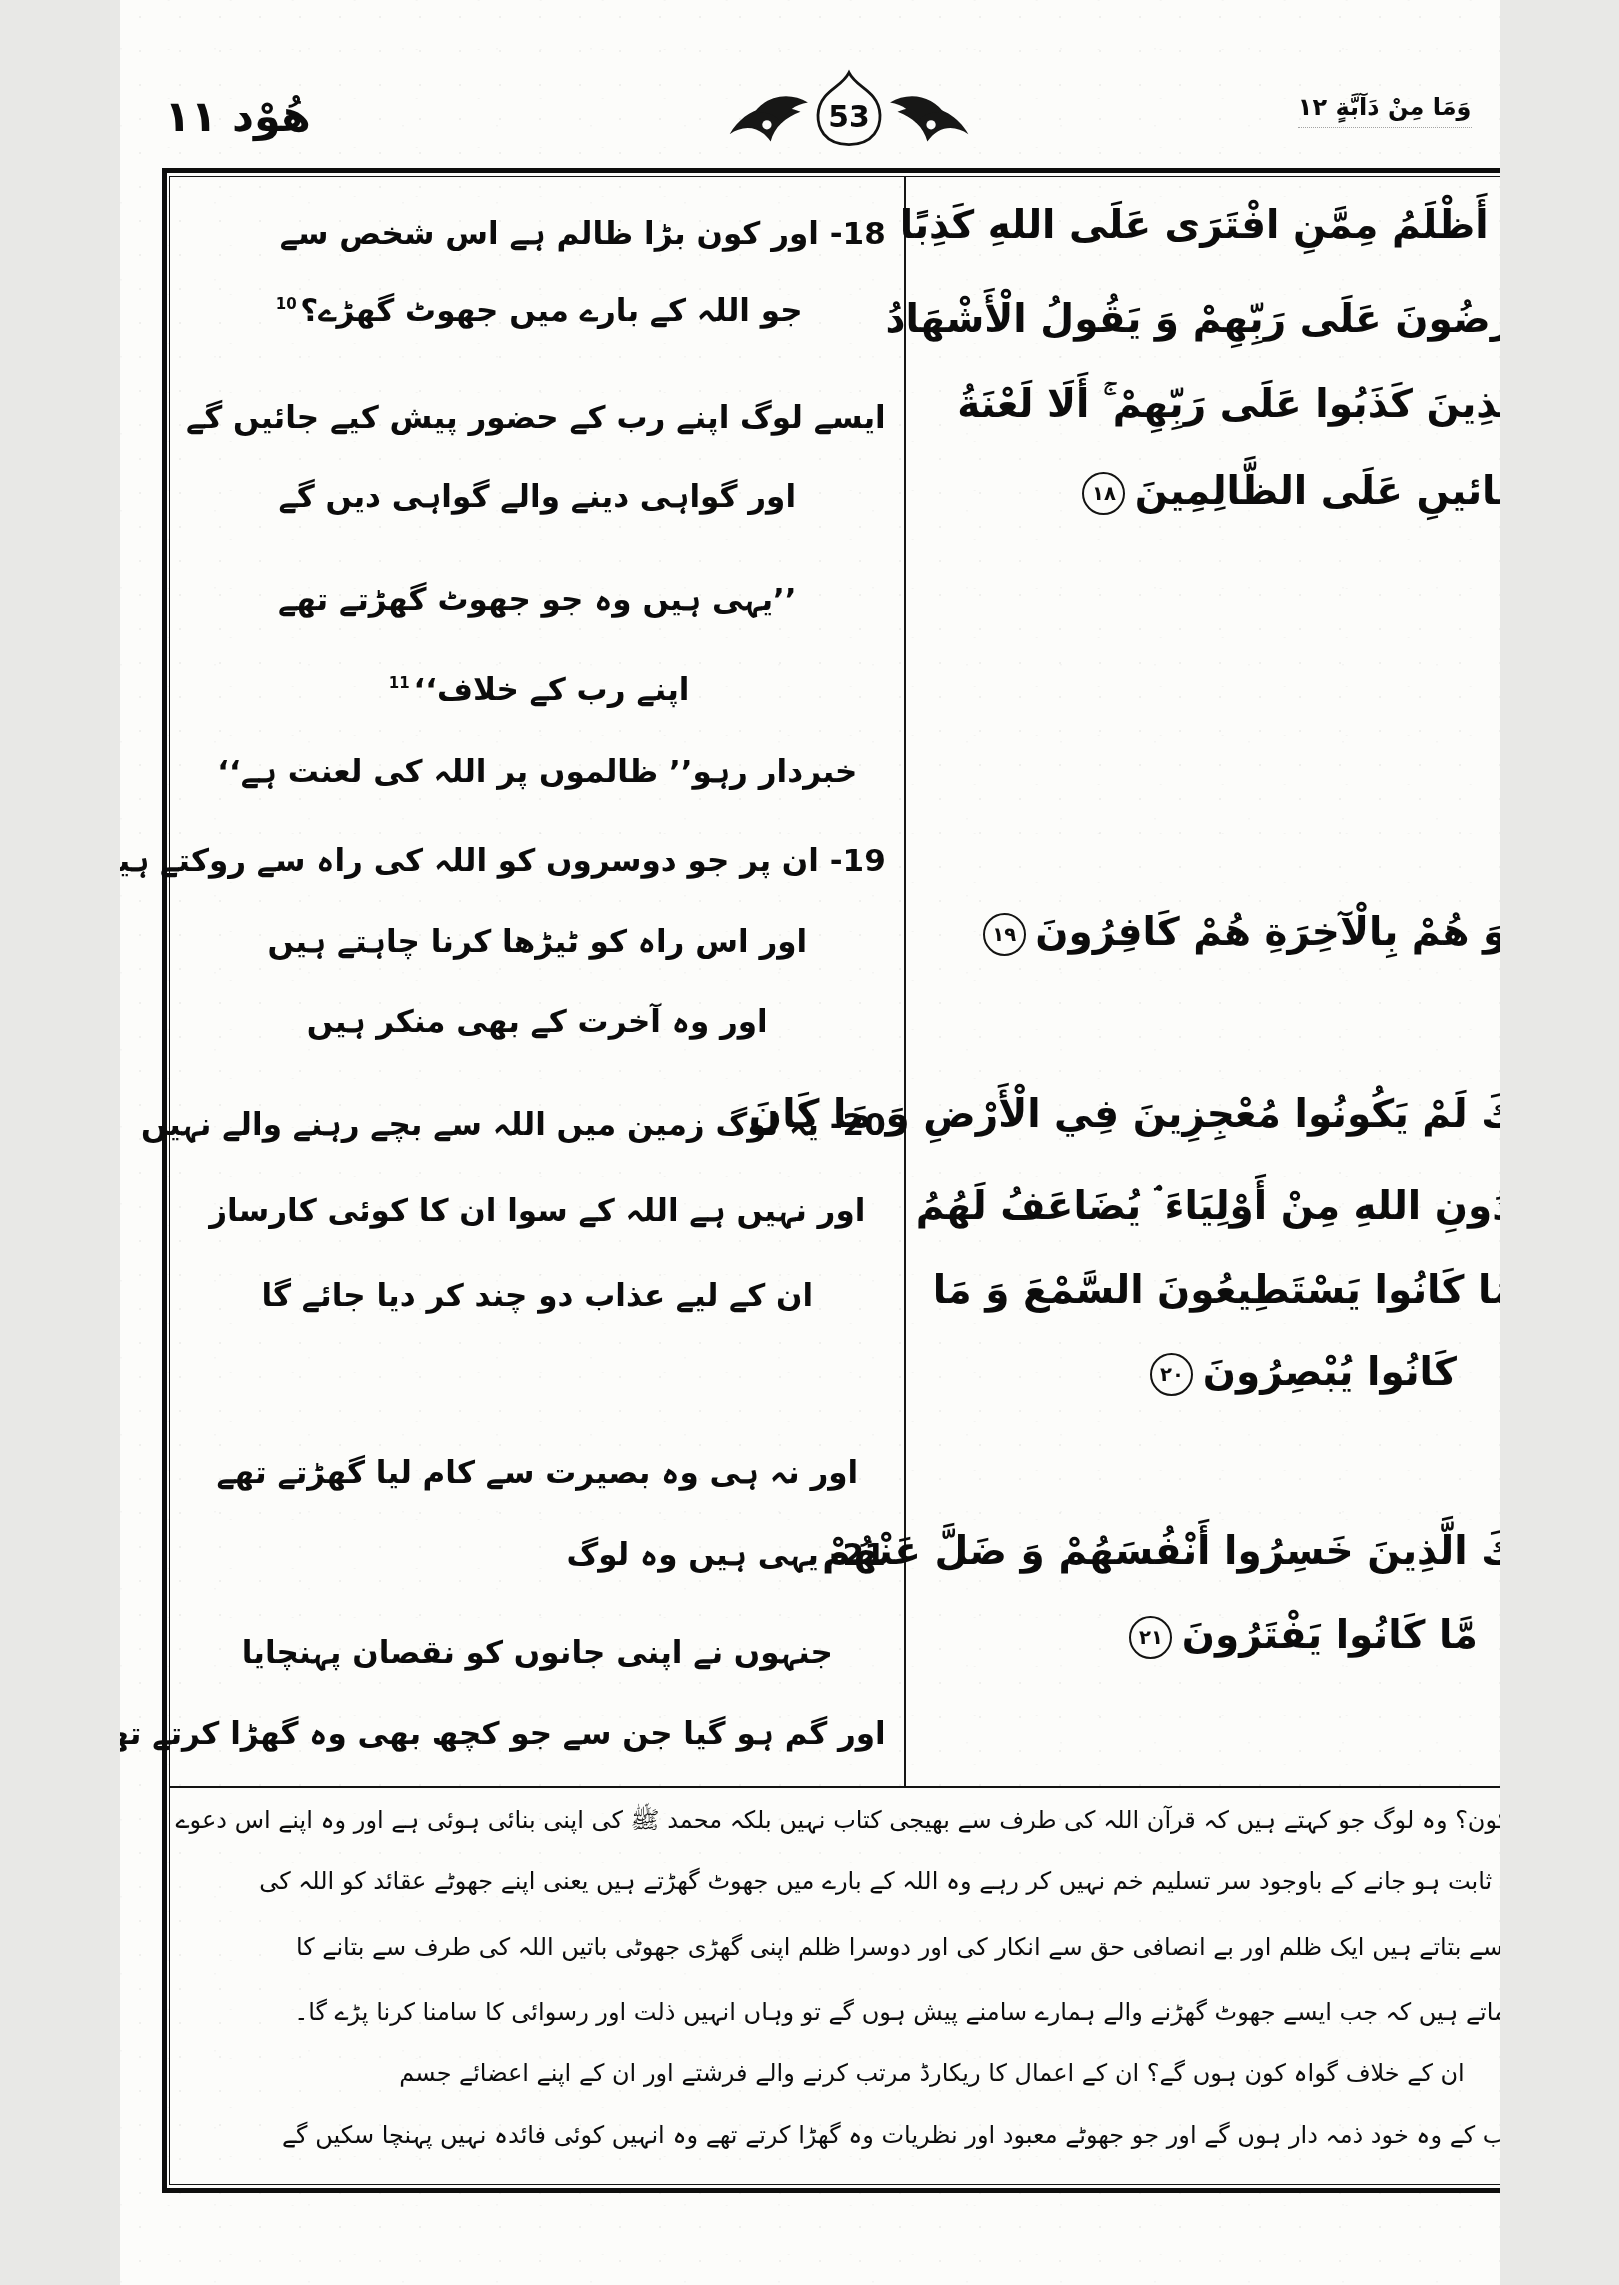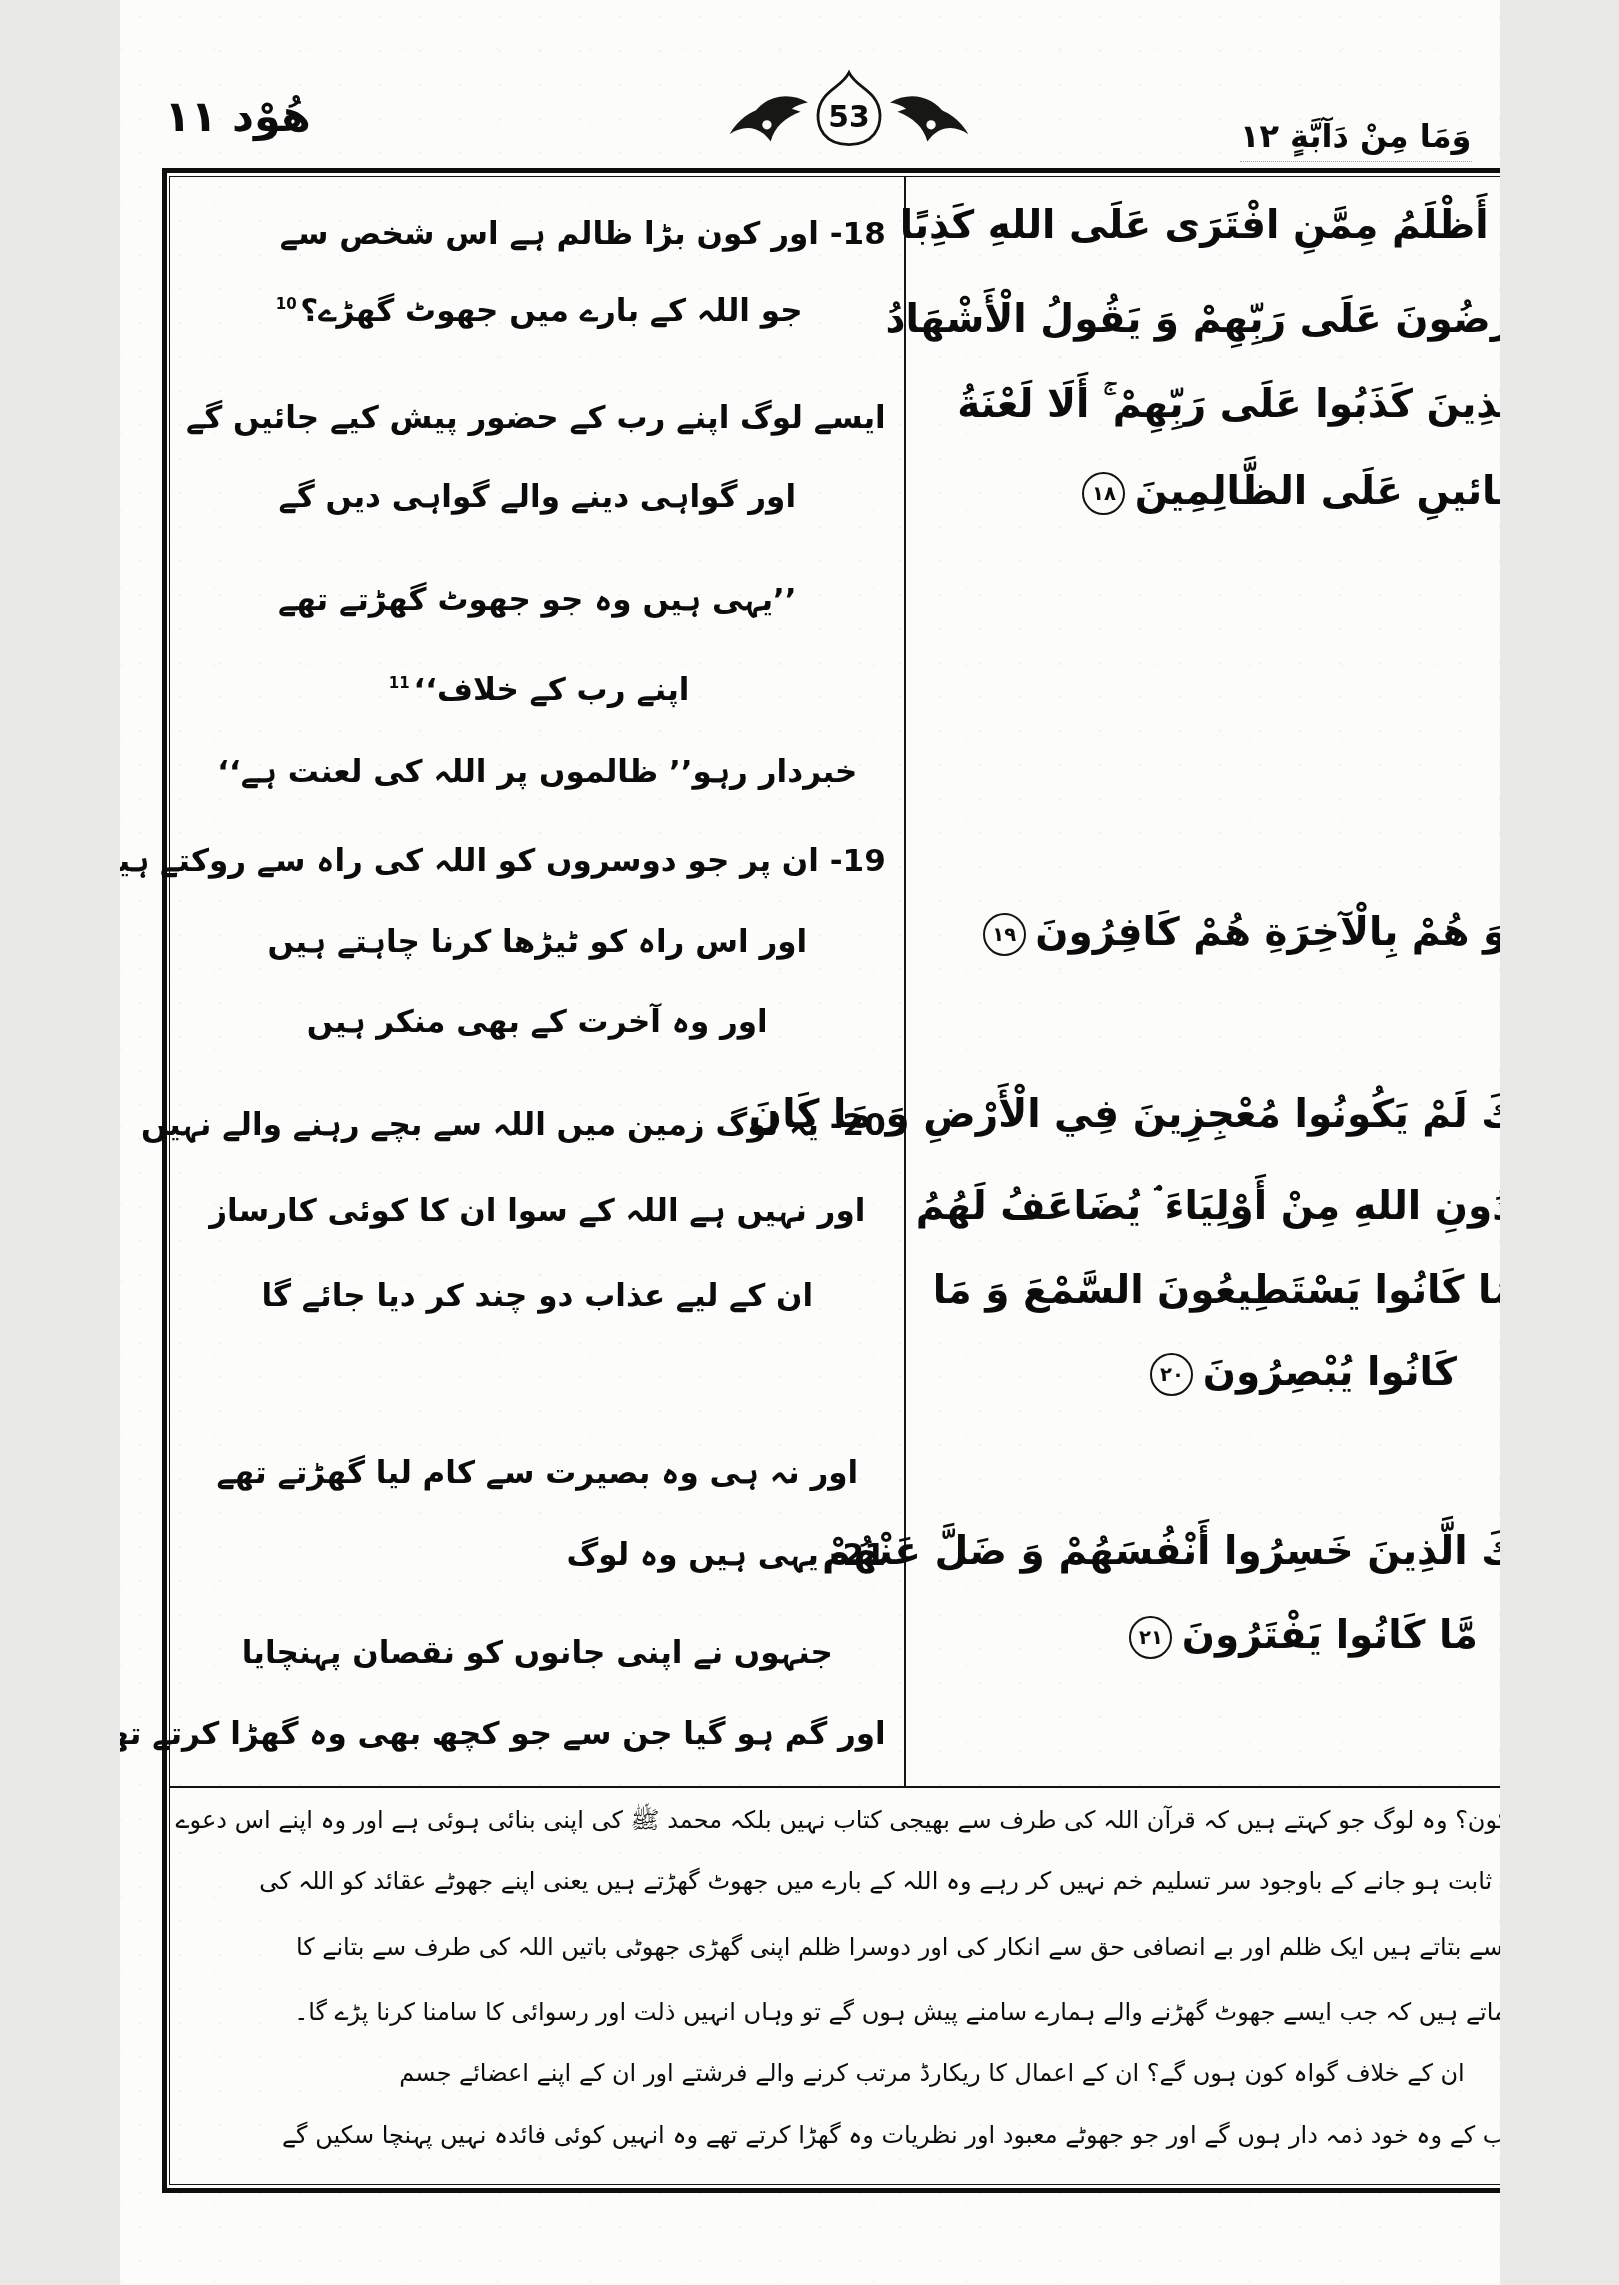--- a/index.html
+++ b/index.html
@@ -10,21 +10,21 @@
       radial-gradient(rgba(20,20,20,.055) 0.9px, transparent 1.2px),
       radial-gradient(rgba(20,20,20,.04) 0.9px, transparent 1.1px),
       radial-gradient(rgba(20,20,20,.05) 0.9px, transparent 1.3px);
     background-size:40px 34px, 62px 49px, 94px 77px;
     background-position:0 0, 17.7px 25px, 48px 10.3px;
     font-family:"DejaVu Sans", sans-serif;
     color:#0c0c0c; overflow:hidden;
   }
   
   .hdr-left{position:absolute;left:45px;top:91px;font-size:43px;font-weight:bold;direction:rtl;white-space:nowrap;}
-  .hdr-right{position:absolute;right:28px;top:93px;font-size:32px;font-weight:bold;direction:rtl;white-space:nowrap;border-bottom:1.9px dotted rgba(0,0,0,.35);padding-bottom:5.6px;margin-top:24px;}
+  .hdr-right{position:absolute;right:28px;top:93px;font-size:24px;font-weight:bold;direction:rtl;white-space:nowrap;border-bottom:1.9px dotted rgba(0,0,0,.35);padding-bottom:5.6px;}
   .badge{position:absolute;left:604px;top:67px;width:250px;height:97px;}
   .badge svg{display:block;}
   .badge text{font-family:"DejaVu Sans",sans-serif;font-weight:bold;}
   
   .frame{position:absolute;left:42px;top:168px;width:1541px;height:2025px;border:5.6px solid #0e0e0d;box-sizing:border-box;}
   .frame-inner{position:absolute;top:2.8px;left:2.8px;right:2.8px;bottom:2.8px;border:1.9px solid #141413;}
   
   .urdu-col{position:absolute;left:0;top:0;width:734px;height:1609px;direction:rtl;}
   .arabic-col{position:absolute;left:734px;right:0;top:0;height:1609px;direction:rtl;border-left:none;border-right:none;box-sizing:border-box;padding-left:29px;}
   .divider{position:absolute;left:734px;top:0;width:1.9px;height:1609px;background:#161615;}

